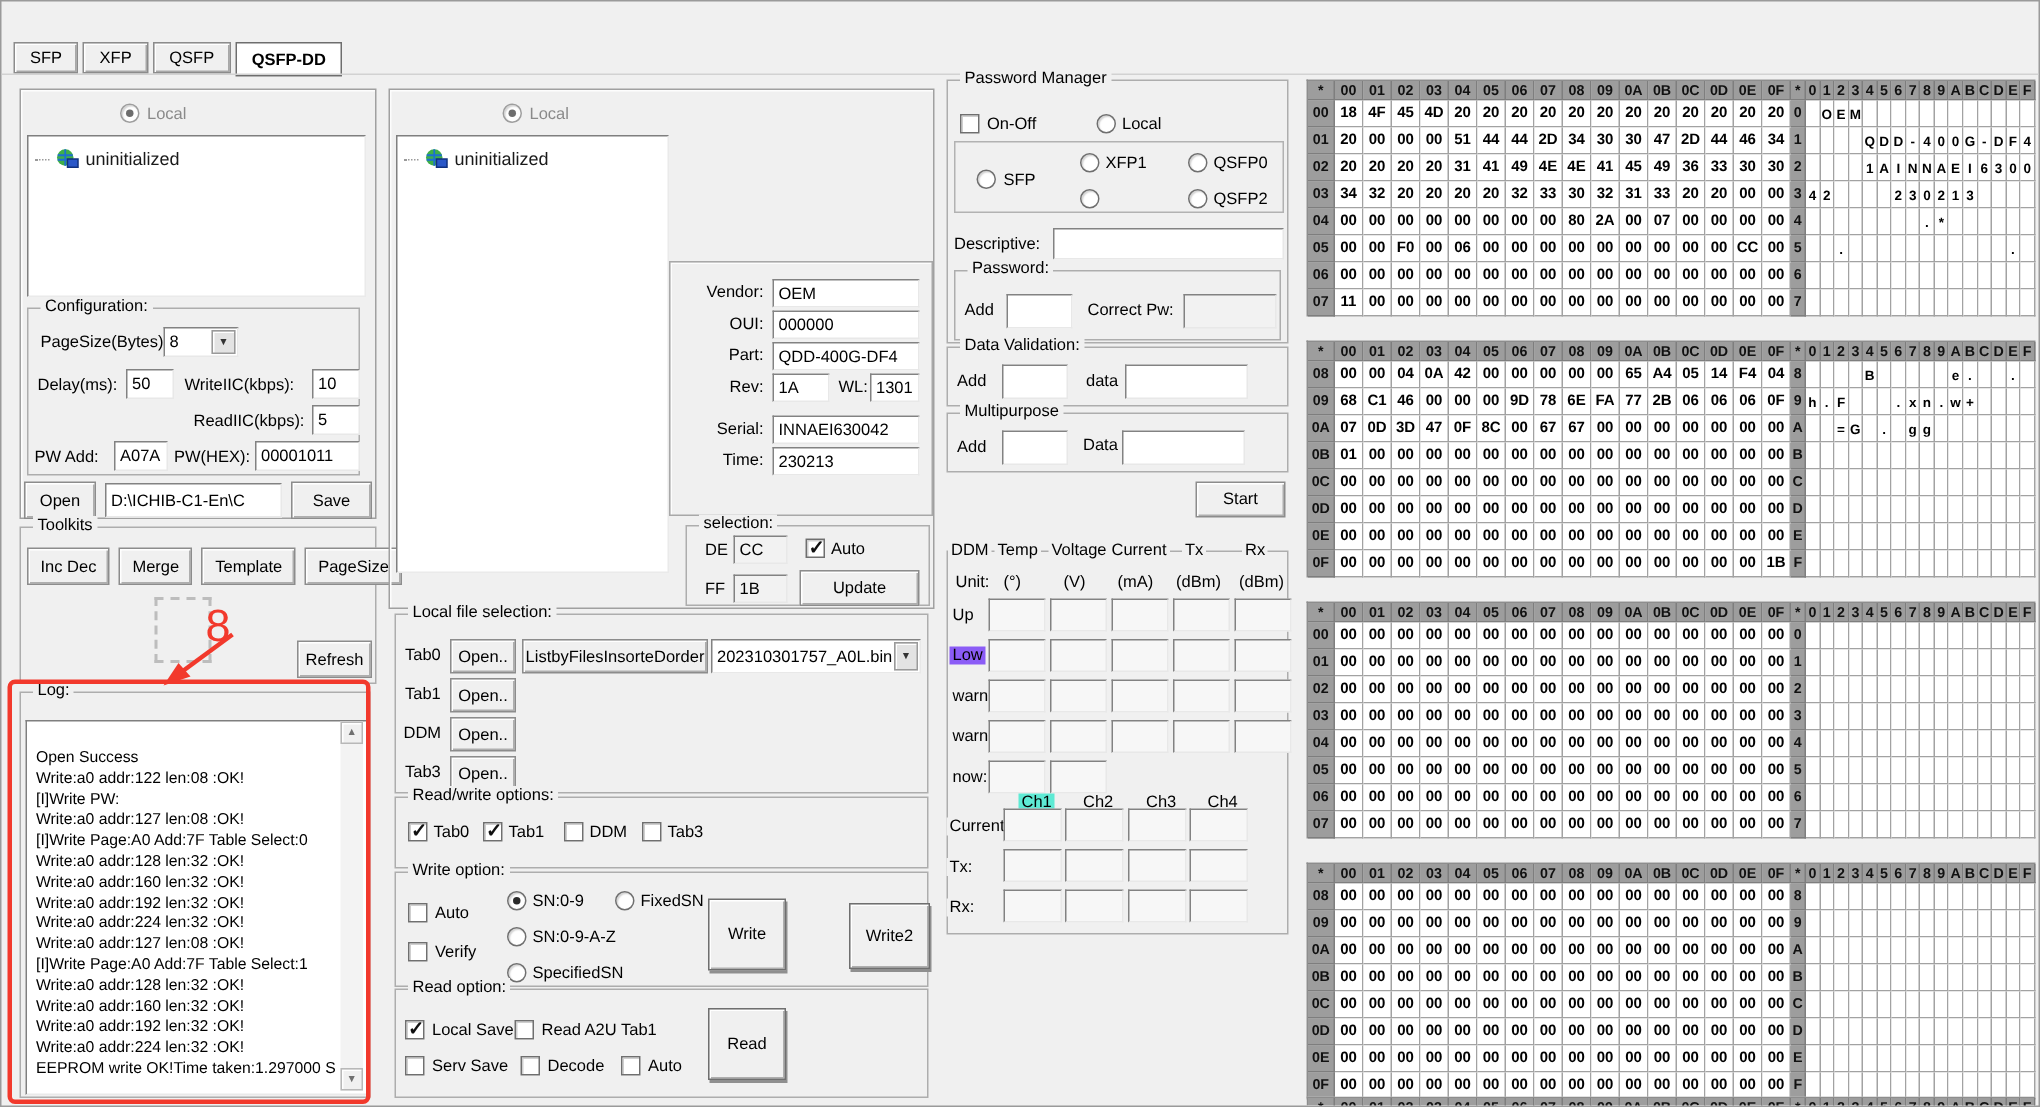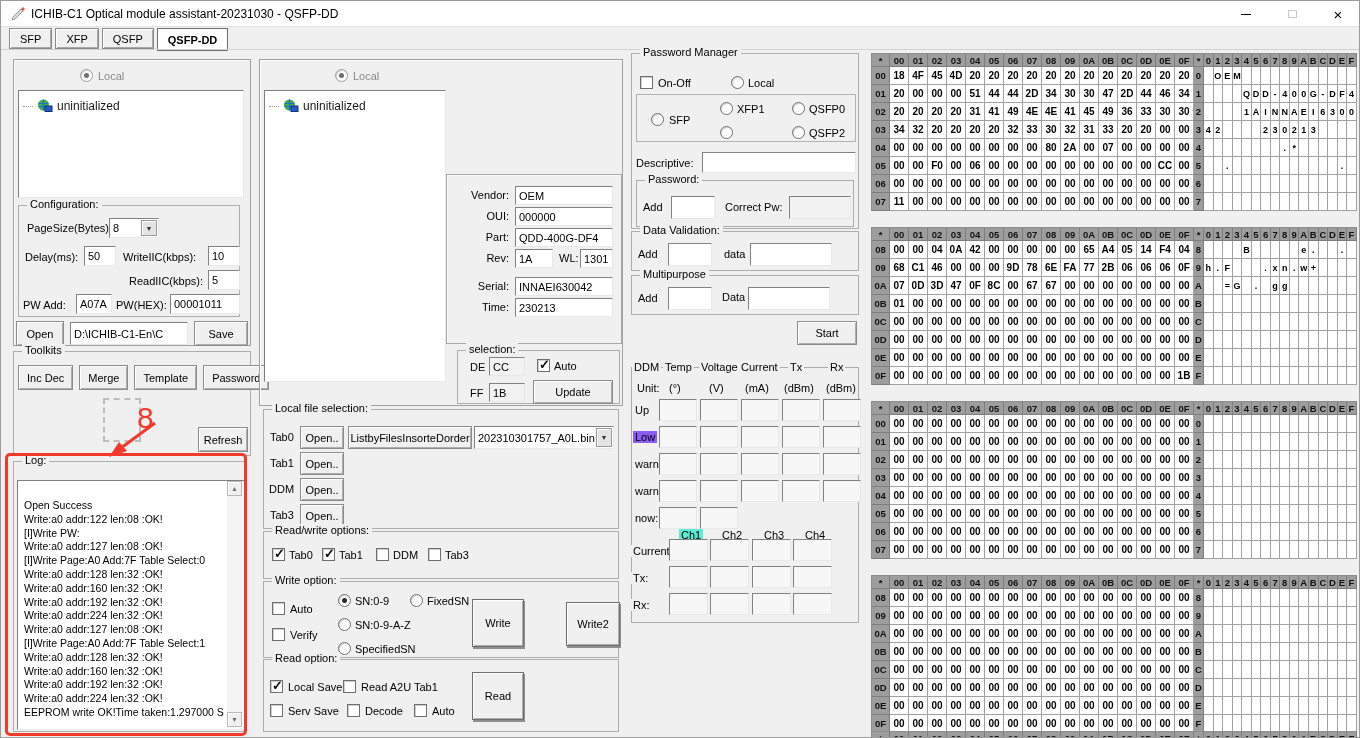--- a/index.html
+++ b/index.html
@@ -48,36 +48,20 @@
   .ann-rect{position:absolute;border:3px solid #f2392c;border-radius:5px;pointer-events:none;}
   .ann-num{position:absolute;color:#f2392c;font-size:30px;pointer-events:none;}
   .ann-dash{position:absolute;border:2px dashed #bdbdbd;pointer-events:none;}
   .ddmfld{background:#f7f7f7;}
 </style>
 </head>
 <body>
 
 <div class="screen">
 
-  <div class="titlebar">
-    <svg class="app-icon" viewBox="0 0 16 16">
-      <polygon points="2,14 5,13 13,5 11,3 3,11" fill="#d9d9d9" stroke="#8a8a8a" stroke-width="0.8"></polygon>
-      <polygon points="13,5 11,3 13,1 15,3" fill="#e2574c"></polygon>
-    </svg>
-    <div class="title-text">ICHIB-C1 Optical module assistant-20231030  - QSFP-DD</div>
-    <div class="winbtn" style="right:92px;">
-        <span style="display:block;width:10px;border-bottom:1px solid #000;"></span>
-      </div>
-    <div class="winbtn" style="right:46px;">
-        <span style="display:block;width:9px;height:8px;border:1px solid #c9c9c9;"></span>
-      </div>
-    <div class="winbtn" style="right:0;">
-        <span style="font-size:15px;color:#000;">×</span>
-      </div>
-  </div>
 
   <div class="tabbar">
       <div class="tab">SFP</div>
       <div class="tab">XFP</div>
       <div class="tab">QSFP</div>
       <div class="tab active">QSFP-DD</div>
     </div>
   <div class="content-line"></div>
 
   <div class="panel" style="left:12px;top:58px;width:238px;height:287px;">
@@ -130,21 +114,21 @@
       </div>
     <div class="btn" style="left:180px;top:261px;width:54px;height:25px;">Save</div>
   </div>
 
   <div class="grp" style="left:12px;top:350px;width:238px;height:105px;">
     <span class="grp-t">Toolkits</span>
     <div style="position:absolute;left:4px;top:13px;display:flex;gap:6px;">
         <div class="btn" style="position: relative; height: 25px; padding: 0px 8px;">Inc Dec</div>
         <div class="btn" style="position: relative; height: 25px; padding: 0px 8px; text-align: right;">Merge</div>
         <div class="btn" style="position: relative; height: 25px; padding: 0px 8px;">Template</div>
-        <div class="btn" style="position: relative; height: 25px; padding: 0px 8px;">Password</div>
+        <div class="btn" style="position: relative; height: 25px; padding: 0px 8px;">PageSize</div>
       </div>
     <div class="btn" style="left:184px;top:75px;width:50px;height:25px;">Refresh</div>
   </div>
 
   <div class="ann-dash" style="left:102px;top:397px;width:38px;height:44px;"></div>
   <div class="ann-num" style="left:136px;top:400px;">8</div>
   <svg style="position:absolute;left:98px;top:414px;pointer-events:none;" width="64" height="46">
     <line x1="56" y1="8" x2="22" y2="33" stroke="#f2392c" stroke-width="3"></line>
     <polygon points="10,42 28,36 20,27" fill="#f2392c"></polygon>
   </svg>

